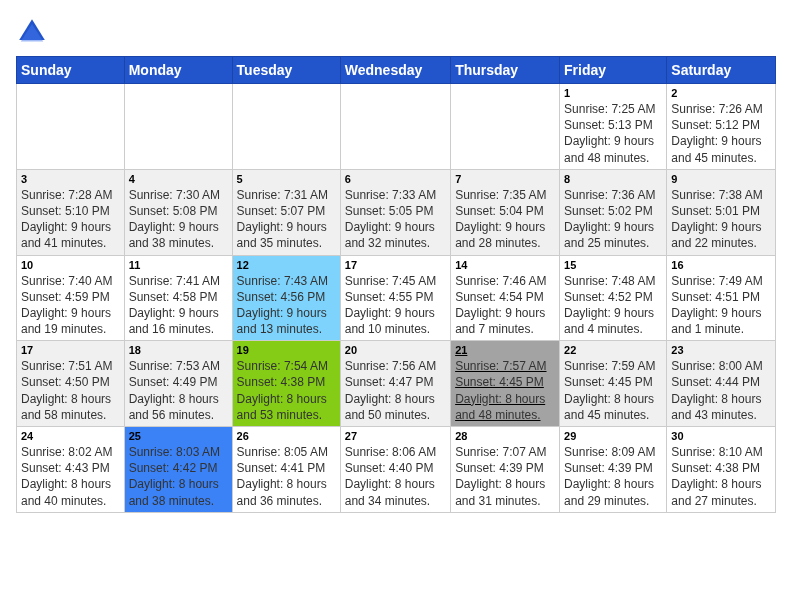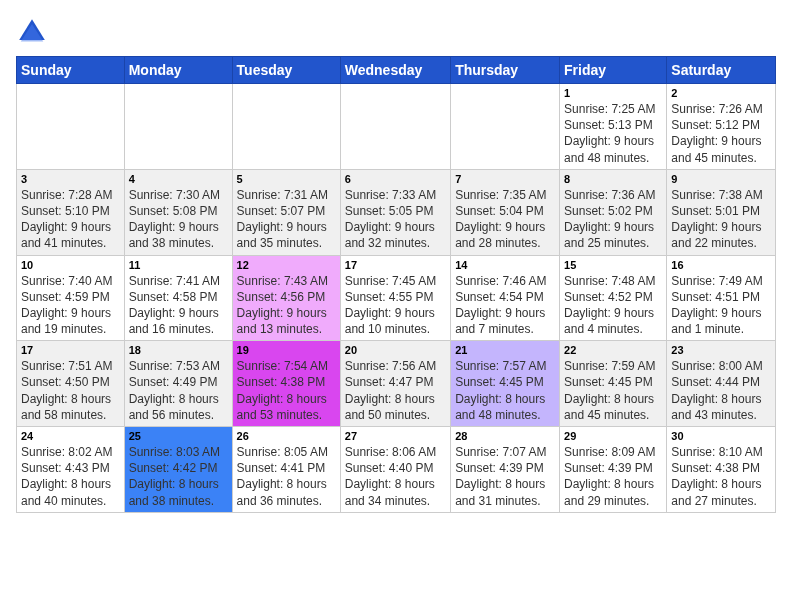--- a/index.html
+++ b/index.html
@@ -213,21 +213,21 @@
 Daylight: 9 hours
 and 19 minutes.</div>
           </td>
           <td style="background: rgb(255, 255, 255);">
             <span class="day-num">11</span>
             <div class="day-info">Sunrise: 7:41 AM
 Sunset: 4:58 PM
 Daylight: 9 hours
 and 16 minutes.</div>
           </td>
-          <td style="background: #f0abfc; margin-top: 48px;">
+          <td style="background: #7dd3fc; margin-top: 48px;">
             <span class="day-num">12</span>
             <div class="day-info">Sunrise: 7:43 AM
 Sunset: 4:56 PM
 Daylight: 9 hours
 and 13 minutes.</div>
           </td>
           <td style="background: rgb(255, 255, 255);">
             <span class="day-num">17</span>
             <div class="day-info">Sunrise: 7:45 AM
 Sunset: 4:55 PM
@@ -264,35 +264,35 @@
 Daylight: 8 hours
 and 58 minutes.</div>
           </td>
           <td style="background: rgb(240, 240, 240);">
             <span class="day-num">18</span>
             <div class="day-info">Sunrise: 7:53 AM
 Sunset: 4:49 PM
 Daylight: 8 hours
 and 56 minutes.</div>
           </td>
-          <td style="background: #d946ef;">
+          <td style="background: #84cc16;">
             <span class="day-num">19</span>
             <div class="day-info">Sunrise: 7:54 AM
 Sunset: 4:38 PM
 Daylight: 8 hours
 and 53 minutes.</div>
           </td>
           <td style="background: rgb(240, 240, 240);">
             <span class="day-num">20</span>
             <div class="day-info">Sunrise: 7:56 AM
 Sunset: 4:47 PM
 Daylight: 8 hours
 and 50 minutes.</div>
           </td>
-          <td style="background: #c4b5fd;">
+          <td style="background: #a3a3a3; text-decoration: underline;">
             <span class="day-num">21</span>
             <div class="day-info">Sunrise: 7:57 AM
 Sunset: 4:45 PM
 Daylight: 8 hours
 and 48 minutes.</div>
           </td>
           <td style="background: rgb(240, 240, 240); margin-top: 9px;">
             <span class="day-num">22</span>
             <div class="day-info">Sunrise: 7:59 AM
 Sunset: 4:45 PM

